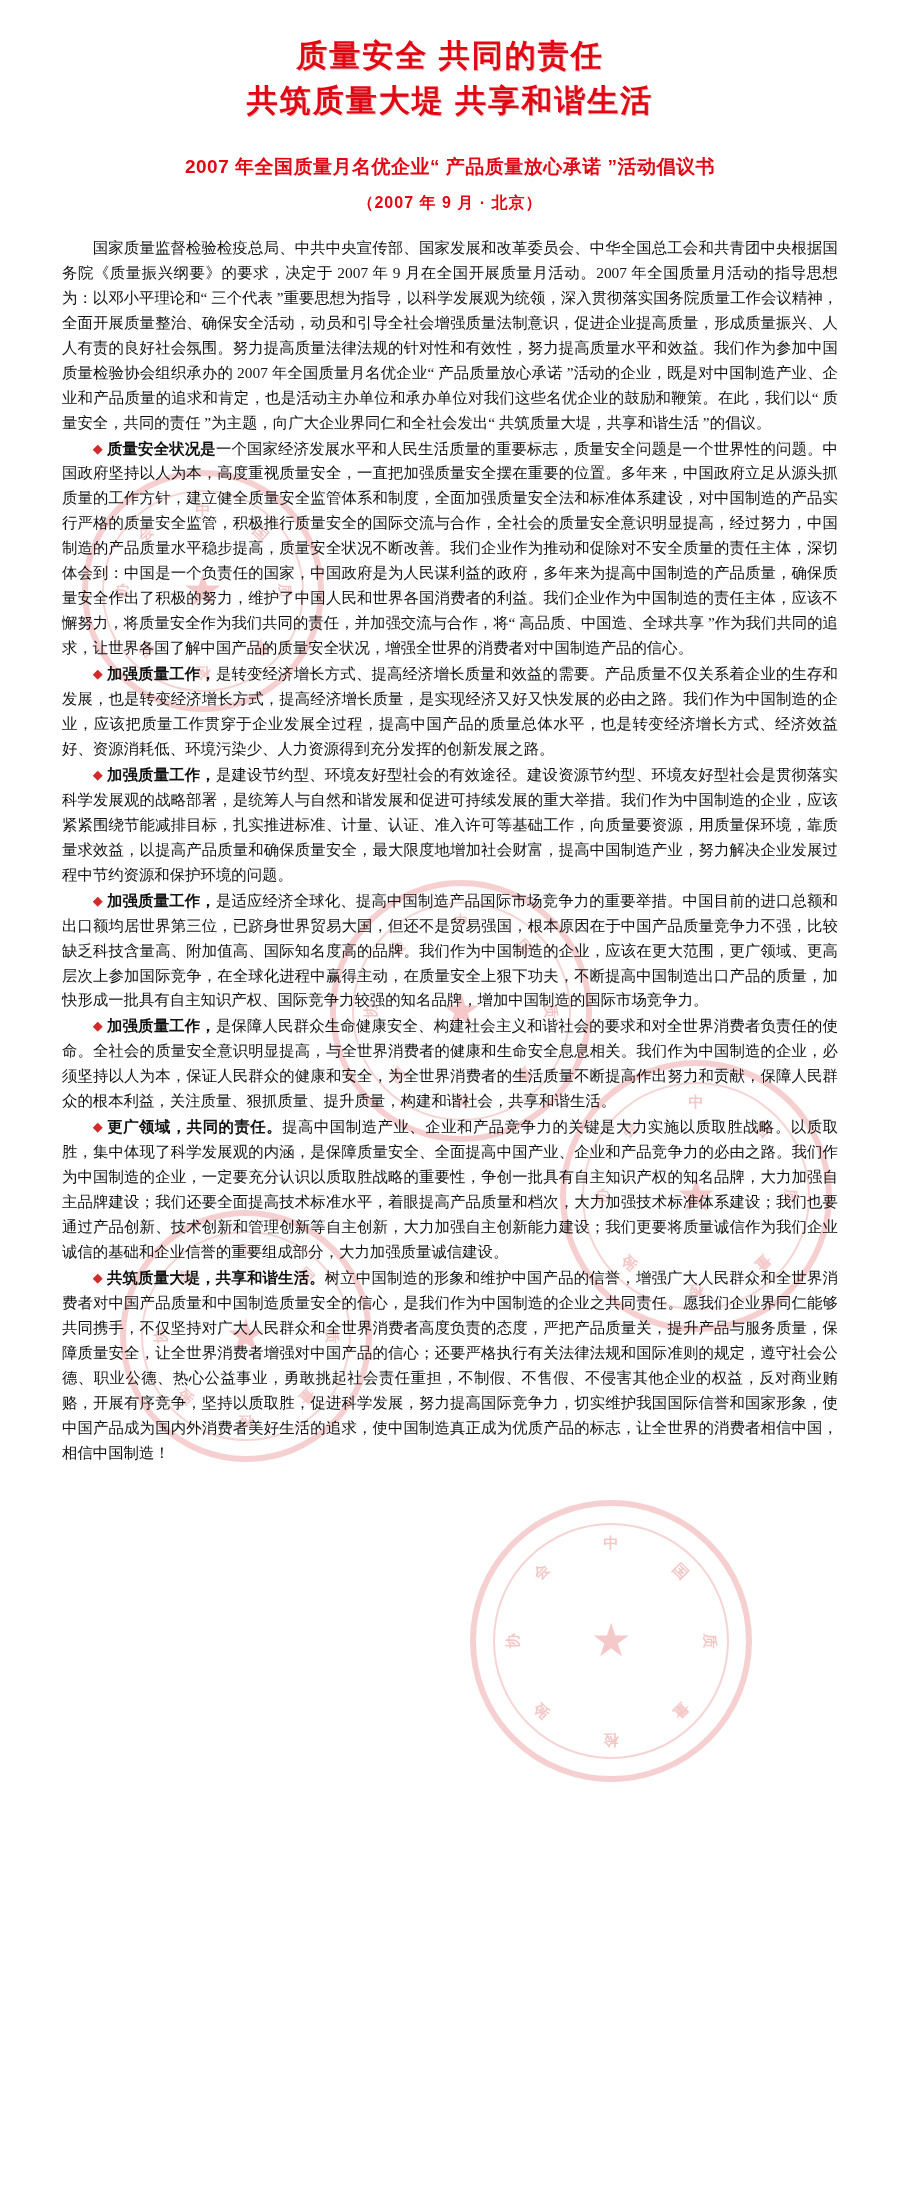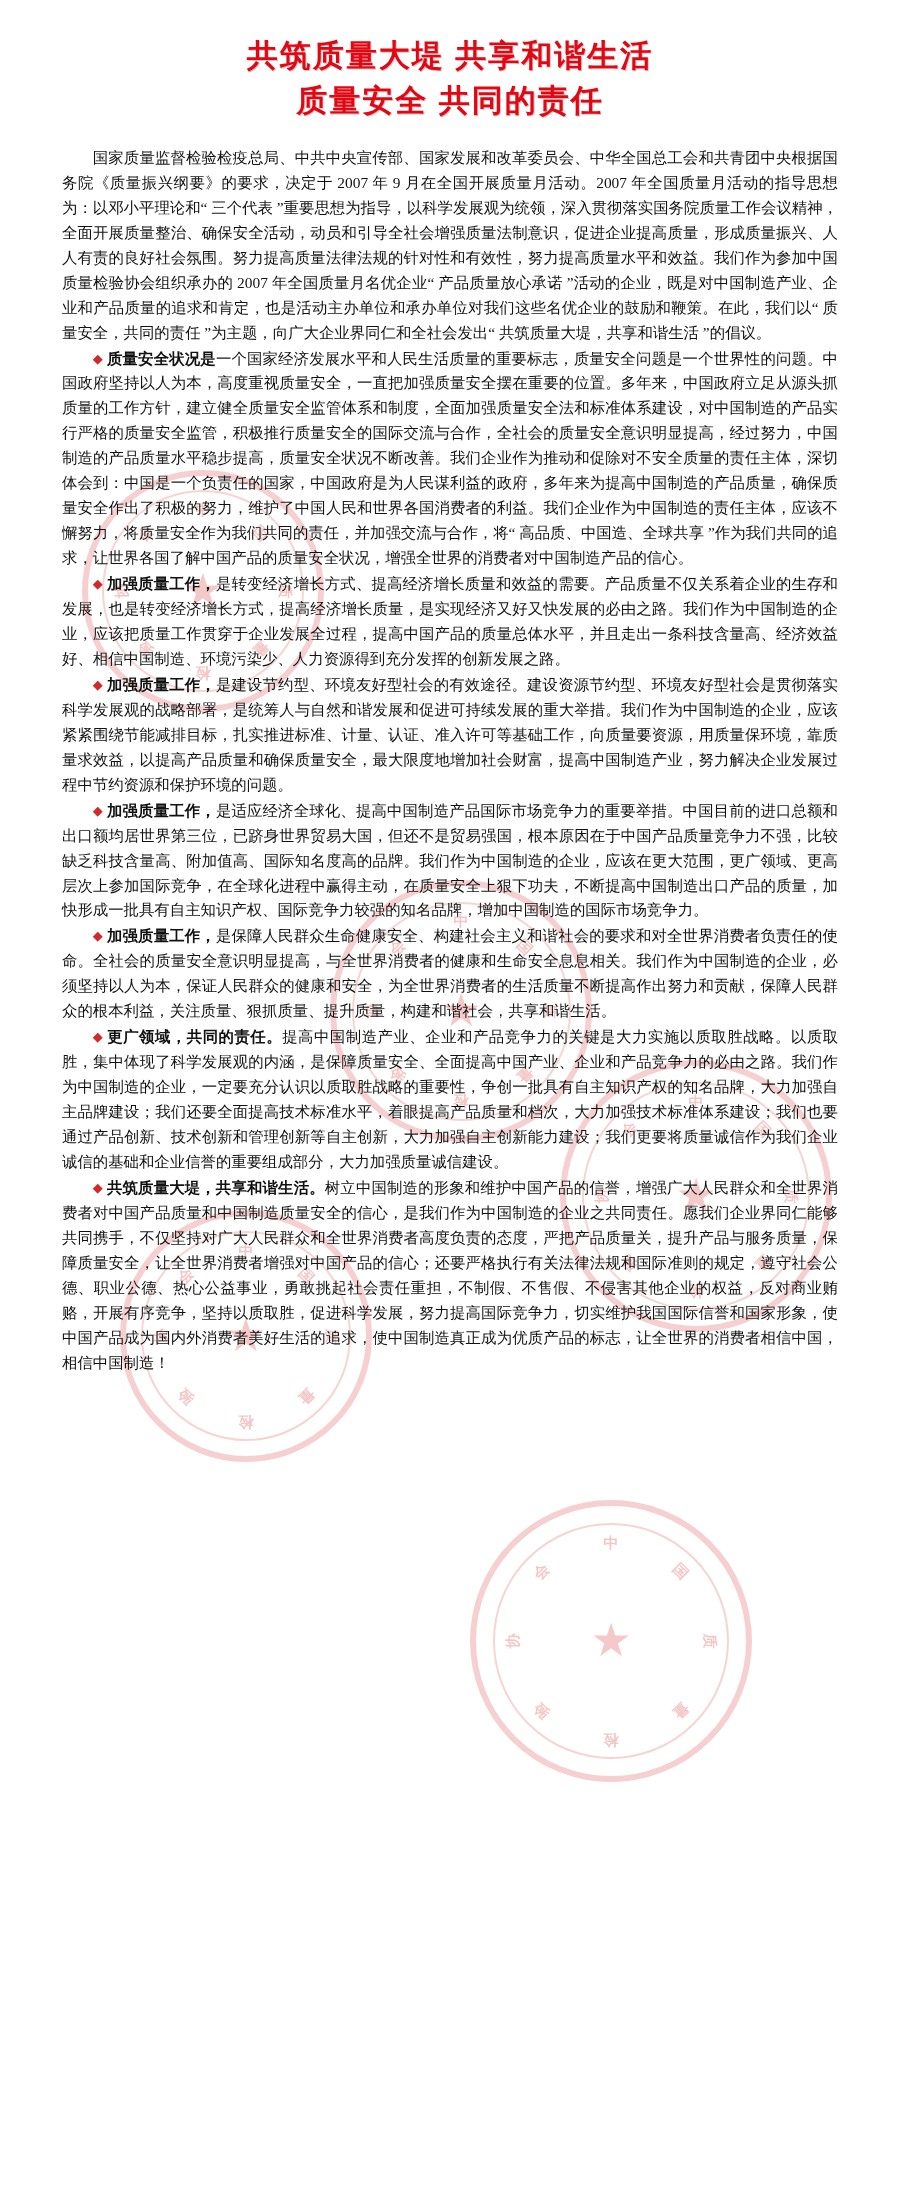--- a/index.html
+++ b/index.html
@@ -197,32 +197,34 @@
           <span style="transform: rotate(135deg) translate(98px) rotate(90deg) translate(-50%, -50%);">验</span>
           <span style="transform: rotate(180deg) translate(98px) rotate(90deg) translate(-50%, -50%);">协</span>
           <span style="transform: rotate(225deg) translate(98px) rotate(90deg) translate(-50%, -50%);">会</span>
         </div>
         <div class="star">★</div>
       </div>
   </div>
 
   <div class="content">
     <div class="title-block">
+      <div class="title-line">质量安全  共同的责任</div>
       <div class="title-line">共筑质量大堤  共享和谐生活</div>
-      <div class="title-line">质量安全  共同的责任</div>
     </div>
 
+    <div class="subtitle">2007 年全国质量月名优企业“ 产品质量放心承诺 ”活动倡议书</div>
+    <div class="subtitle-2">（2007 年 9 月 · 北京）</div>
 
     <div class="body-text">
 
       <p class="para">国家质量监督检验检疫总局、中共中央宣传部、国家发展和改革委员会、中华全国总工会和共青团中央根据国务院《质量振兴纲要》的要求，决定于 2007 年 9 月在全国开展质量月活动。2007 年全国质量月活动的指导思想为：以邓小平理论和“ 三个代表 ”重要思想为指导，以科学发展观为统领，深入贯彻落实国务院质量工作会议精神，全面开展质量整治、确保安全活动，动员和引导全社会增强质量法制意识，促进企业提高质量，形成质量振兴、人人有责的良好社会氛围。努力提高质量法律法规的针对性和有效性，努力提高质量水平和效益。我们作为参加中国质量检验协会组织承办的 2007 年全国质量月名优企业“ 产品质量放心承诺 ”活动的企业，既是对中国制造产业、企业和产品质量的追求和肯定，也是活动主办单位和承办单位对我们这些名优企业的鼓励和鞭策。在此，我们以“ 质量安全，共同的责任 ”为主题，向广大企业界同仁和全社会发出“ 共筑质量大堤，共享和谐生活 ”的倡议。</p>
 
       <p class="para bulleted"><span class="bullet">◆</span><span class="lead">质量安全状况是</span><span>一个国家经济发展水平和人民生活质量的重要标志，质量安全问题是一个世界性的问题。中国政府坚持以人为本，高度重视质量安全，一直把加强质量安全摆在重要的位置。多年来，中国政府立足从源头抓质量的工作方针，建立健全质量安全监管体系和制度，全面加强质量安全法和标准体系建设，对中国制造的产品实行严格的质量安全监管，积极推行质量安全的国际交流与合作，全社会的质量安全意识明显提高，经过努力，中国制造的产品质量水平稳步提高，质量安全状况不断改善。我们企业作为推动和促除对不安全质量的责任主体，深切体会到：中国是一个负责任的国家，中国政府是为人民谋利益的政府，多年来为提高中国制造的产品质量，确保质量安全作出了积极的努力，维护了中国人民和世界各国消费者的利益。我们企业作为中国制造的责任主体，应该不懈努力，将质量安全作为我们共同的责任，并加强交流与合作，将“ 高品质、中国造、全球共享 ”作为我们共同的追求，让世界各国了解中国产品的质量安全状况，增强全世界的消费者对中国制造产品的信心。</span></p>
 
-      <p class="para bulleted"><span class="bullet">◆</span><span class="lead">加强质量工作，</span><span>是转变经济增长方式、提高经济增长质量和效益的需要。产品质量不仅关系着企业的生存和发展，也是转变经济增长方式，提高经济增长质量，是实现经济又好又快发展的必由之路。我们作为中国制造的企业，应该把质量工作贯穿于企业发展全过程，提高中国产品的质量总体水平，并且走出一条科技含量高、经济效益好、相信中国制造、环境污染少、人力资源得到充分发挥的创新发展之路。</span></p>
+      <p class="para bulleted"><span class="bullet">◆</span><span class="lead">加强质量工作，</span><span>是转变经济增长方式、提高经济增长质量和效益的需要。产品质量不仅关系着企业的生存和发展，也是转变经济增长方式，提高经济增长质量，是实现经济又好又快发展的必由之路。我们作为中国制造的企业，应该把质量工作贯穿于企业发展全过程，提高中国产品的质量总体水平，也是转变经济增长方式、经济效益好、资源消耗低、环境污染少、人力资源得到充分发挥的创新发展之路。</span></p>
 
       <p class="para bulleted"><span class="bullet">◆</span><span class="lead">加强质量工作，</span><span>是建设节约型、环境友好型社会的有效途径。建设资源节约型、环境友好型社会是贯彻落实科学发展观的战略部署，是统筹人与自然和谐发展和促进可持续发展的重大举措。我们作为中国制造的企业，应该紧紧围绕节能减排目标，扎实推进标准、计量、认证、准入许可等基础工作，向质量要资源，用质量保环境，靠质量求效益，以提高产品质量和确保质量安全，最大限度地增加社会财富，提高中国制造产业，努力解决企业发展过程中节约资源和保护环境的问题。</span></p>
 
       <p class="para bulleted"><span class="bullet">◆</span><span class="lead">加强质量工作，</span><span>是适应经济全球化、提高中国制造产品国际市场竞争力的重要举措。中国目前的进口总额和出口额均居世界第三位，已跻身世界贸易大国，但还不是贸易强国，根本原因在于中国产品质量竞争力不强，比较缺乏科技含量高、附加值高、国际知名度高的品牌。我们作为中国制造的企业，应该在更大范围，更广领域、更高层次上参加国际竞争，在全球化进程中赢得主动，在质量安全上狠下功夫，不断提高中国制造出口产品的质量，加快形成一批具有自主知识产权、国际竞争力较强的知名品牌，增加中国制造的国际市场竞争力。</span></p>
 
       <p class="para bulleted"><span class="bullet">◆</span><span class="lead">加强质量工作，</span><span>是保障人民群众生命健康安全、构建社会主义和谐社会的要求和对全世界消费者负责任的使命。全社会的质量安全意识明显提高，与全世界消费者的健康和生命安全息息相关。我们作为中国制造的企业，必须坚持以人为本，保证人民群众的健康和安全，为全世界消费者的生活质量不断提高作出努力和贡献，保障人民群众的根本利益，关注质量、狠抓质量、提升质量，构建和谐社会，共享和谐生活。</span></p>
 
       <p class="para bulleted"><span class="bullet">◆</span><span class="lead">更广领域，共同的责任。</span><span>提高中国制造产业、企业和产品竞争力的关键是大力实施以质取胜战略。以质取胜，集中体现了科学发展观的内涵，是保障质量安全、全面提高中国产业、企业和产品竞争力的必由之路。我们作为中国制造的企业，一定要充分认识以质取胜战略的重要性，争创一批具有自主知识产权的知名品牌，大力加强自主品牌建设；我们还要全面提高技术标准水平，着眼提高产品质量和档次，大力加强技术标准体系建设；我们也要通过产品创新、技术创新和管理创新等自主创新，大力加强自主创新能力建设；我们更要将质量诚信作为我们企业诚信的基础和企业信誉的重要组成部分，大力加强质量诚信建设。</span></p>
 
       <p class="para bulleted"><span class="bullet">◆</span><span class="lead">共筑质量大堤，共享和谐生活。</span><span>树立中国制造的形象和维护中国产品的信誉，增强广大人民群众和全世界消费者对中国产品质量和中国制造质量安全的信心，是我们作为中国制造的企业之共同责任。愿我们企业界同仁能够共同携手，不仅坚持对广大人民群众和全世界消费者高度负责的态度，严把产品质量关，提升产品与服务质量，保障质量安全，让全世界消费者增强对中国产品的信心；还要严格执行有关法律法规和国际准则的规定，遵守社会公德、职业公德、热心公益事业，勇敢挑起社会责任重担，不制假、不售假、不侵害其他企业的权益，反对商业贿赂，开展有序竞争，坚持以质取胜，促进科学发展，努力提高国际竞争力，切实维护我国国际信誉和国家形象，使中国产品成为国内外消费者美好生活的追求，使中国制造真正成为优质产品的标志，让全世界的消费者相信中国，相信中国制造！</span></p>

